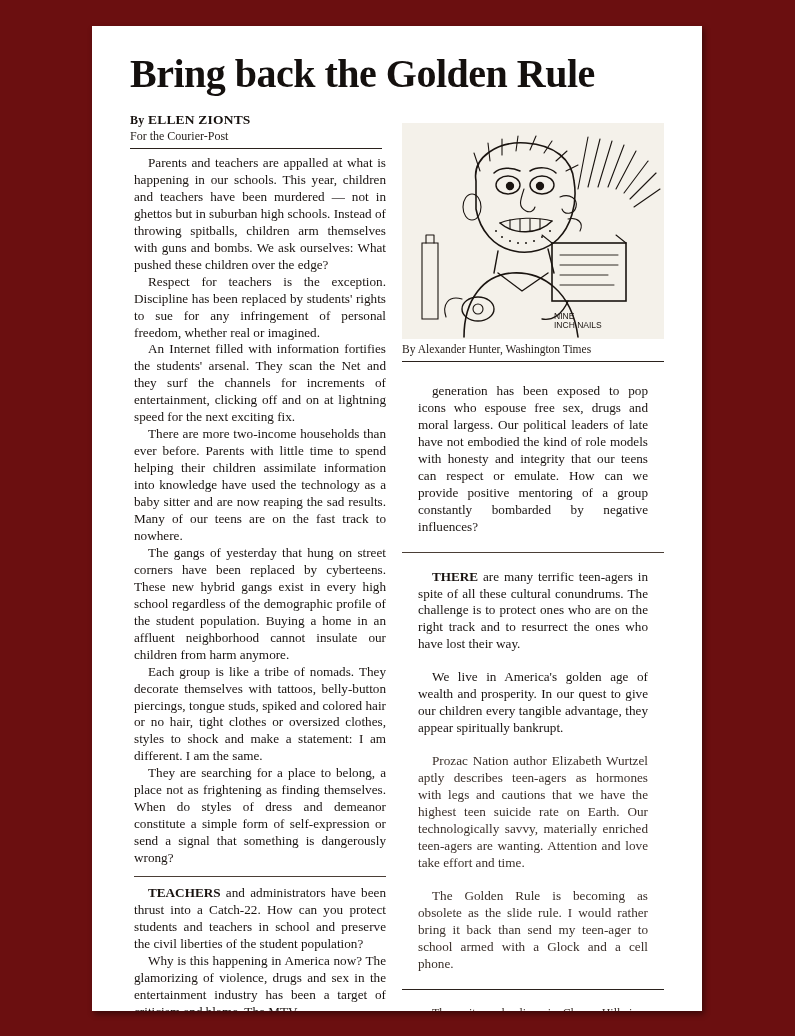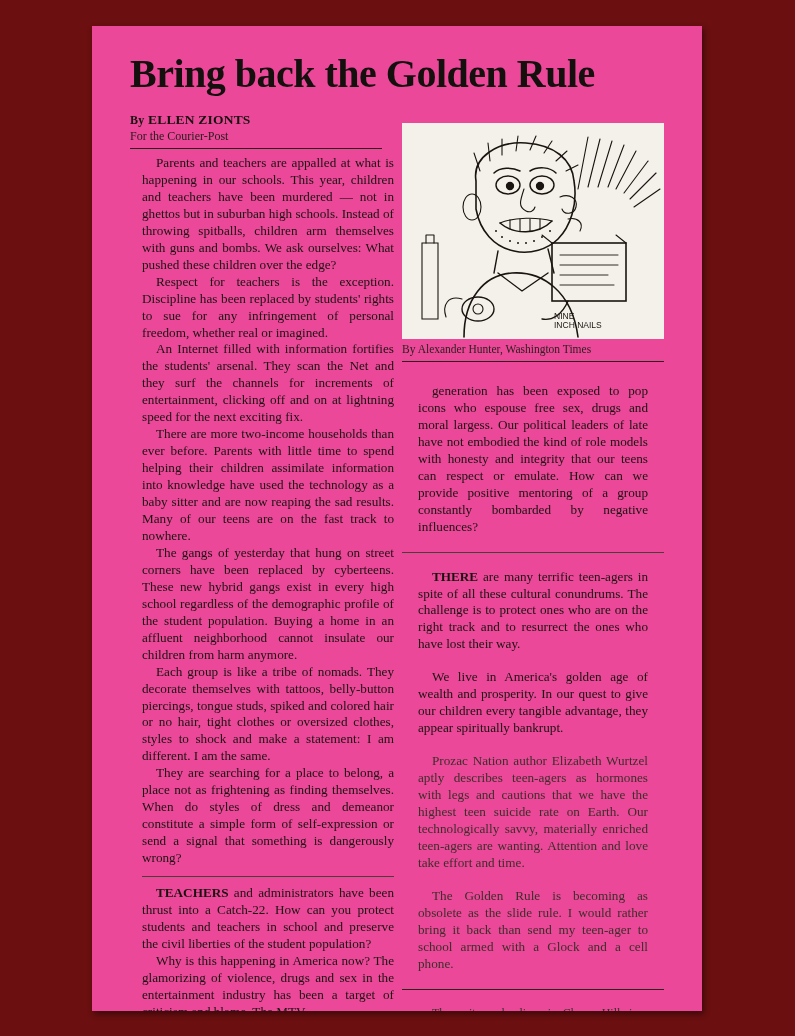--- a/index.html
+++ b/index.html
@@ -12,21 +12,21 @@
     background: #6b0f10;
     font-family: "Liberation Serif", serif;
     overflow: hidden;
   }
   #page {
     position: absolute;
     left: 92px;
     top: 26px;
     width: 610px;
     height: 985px;
-    background: #ec4899;
+    background: #ffffff;
     box-shadow: 2px 3px 6px rgba(0,0,0,0.45);
     overflow: hidden;
   }
   .paper-inner {
     position: absolute;
     left: 0; top: 0; right: 0; bottom: 0;
     padding: 22px 28px 20px 38px;
     box-sizing: border-box;
   }
   .headline {
@@ -73,21 +73,21 @@
     text-align: justify;
     font-size: 13.2px;
     line-height: 1.285;
     color: #191310;
     hyphens: auto;
   }
   .col p {
     margin: 0;
     text-indent: 14px;
   }
-  .col1 { left: 12px; width: 252px; }
+  .col1 { left: 4px; width: 252px; }
   .lead-caps {
     font-weight: bold;
   }
   .art-box {
     position: absolute;
     left: 272px;
     top: -32px;
     width: 262px;
     height: 216px;
     overflow: hidden;

